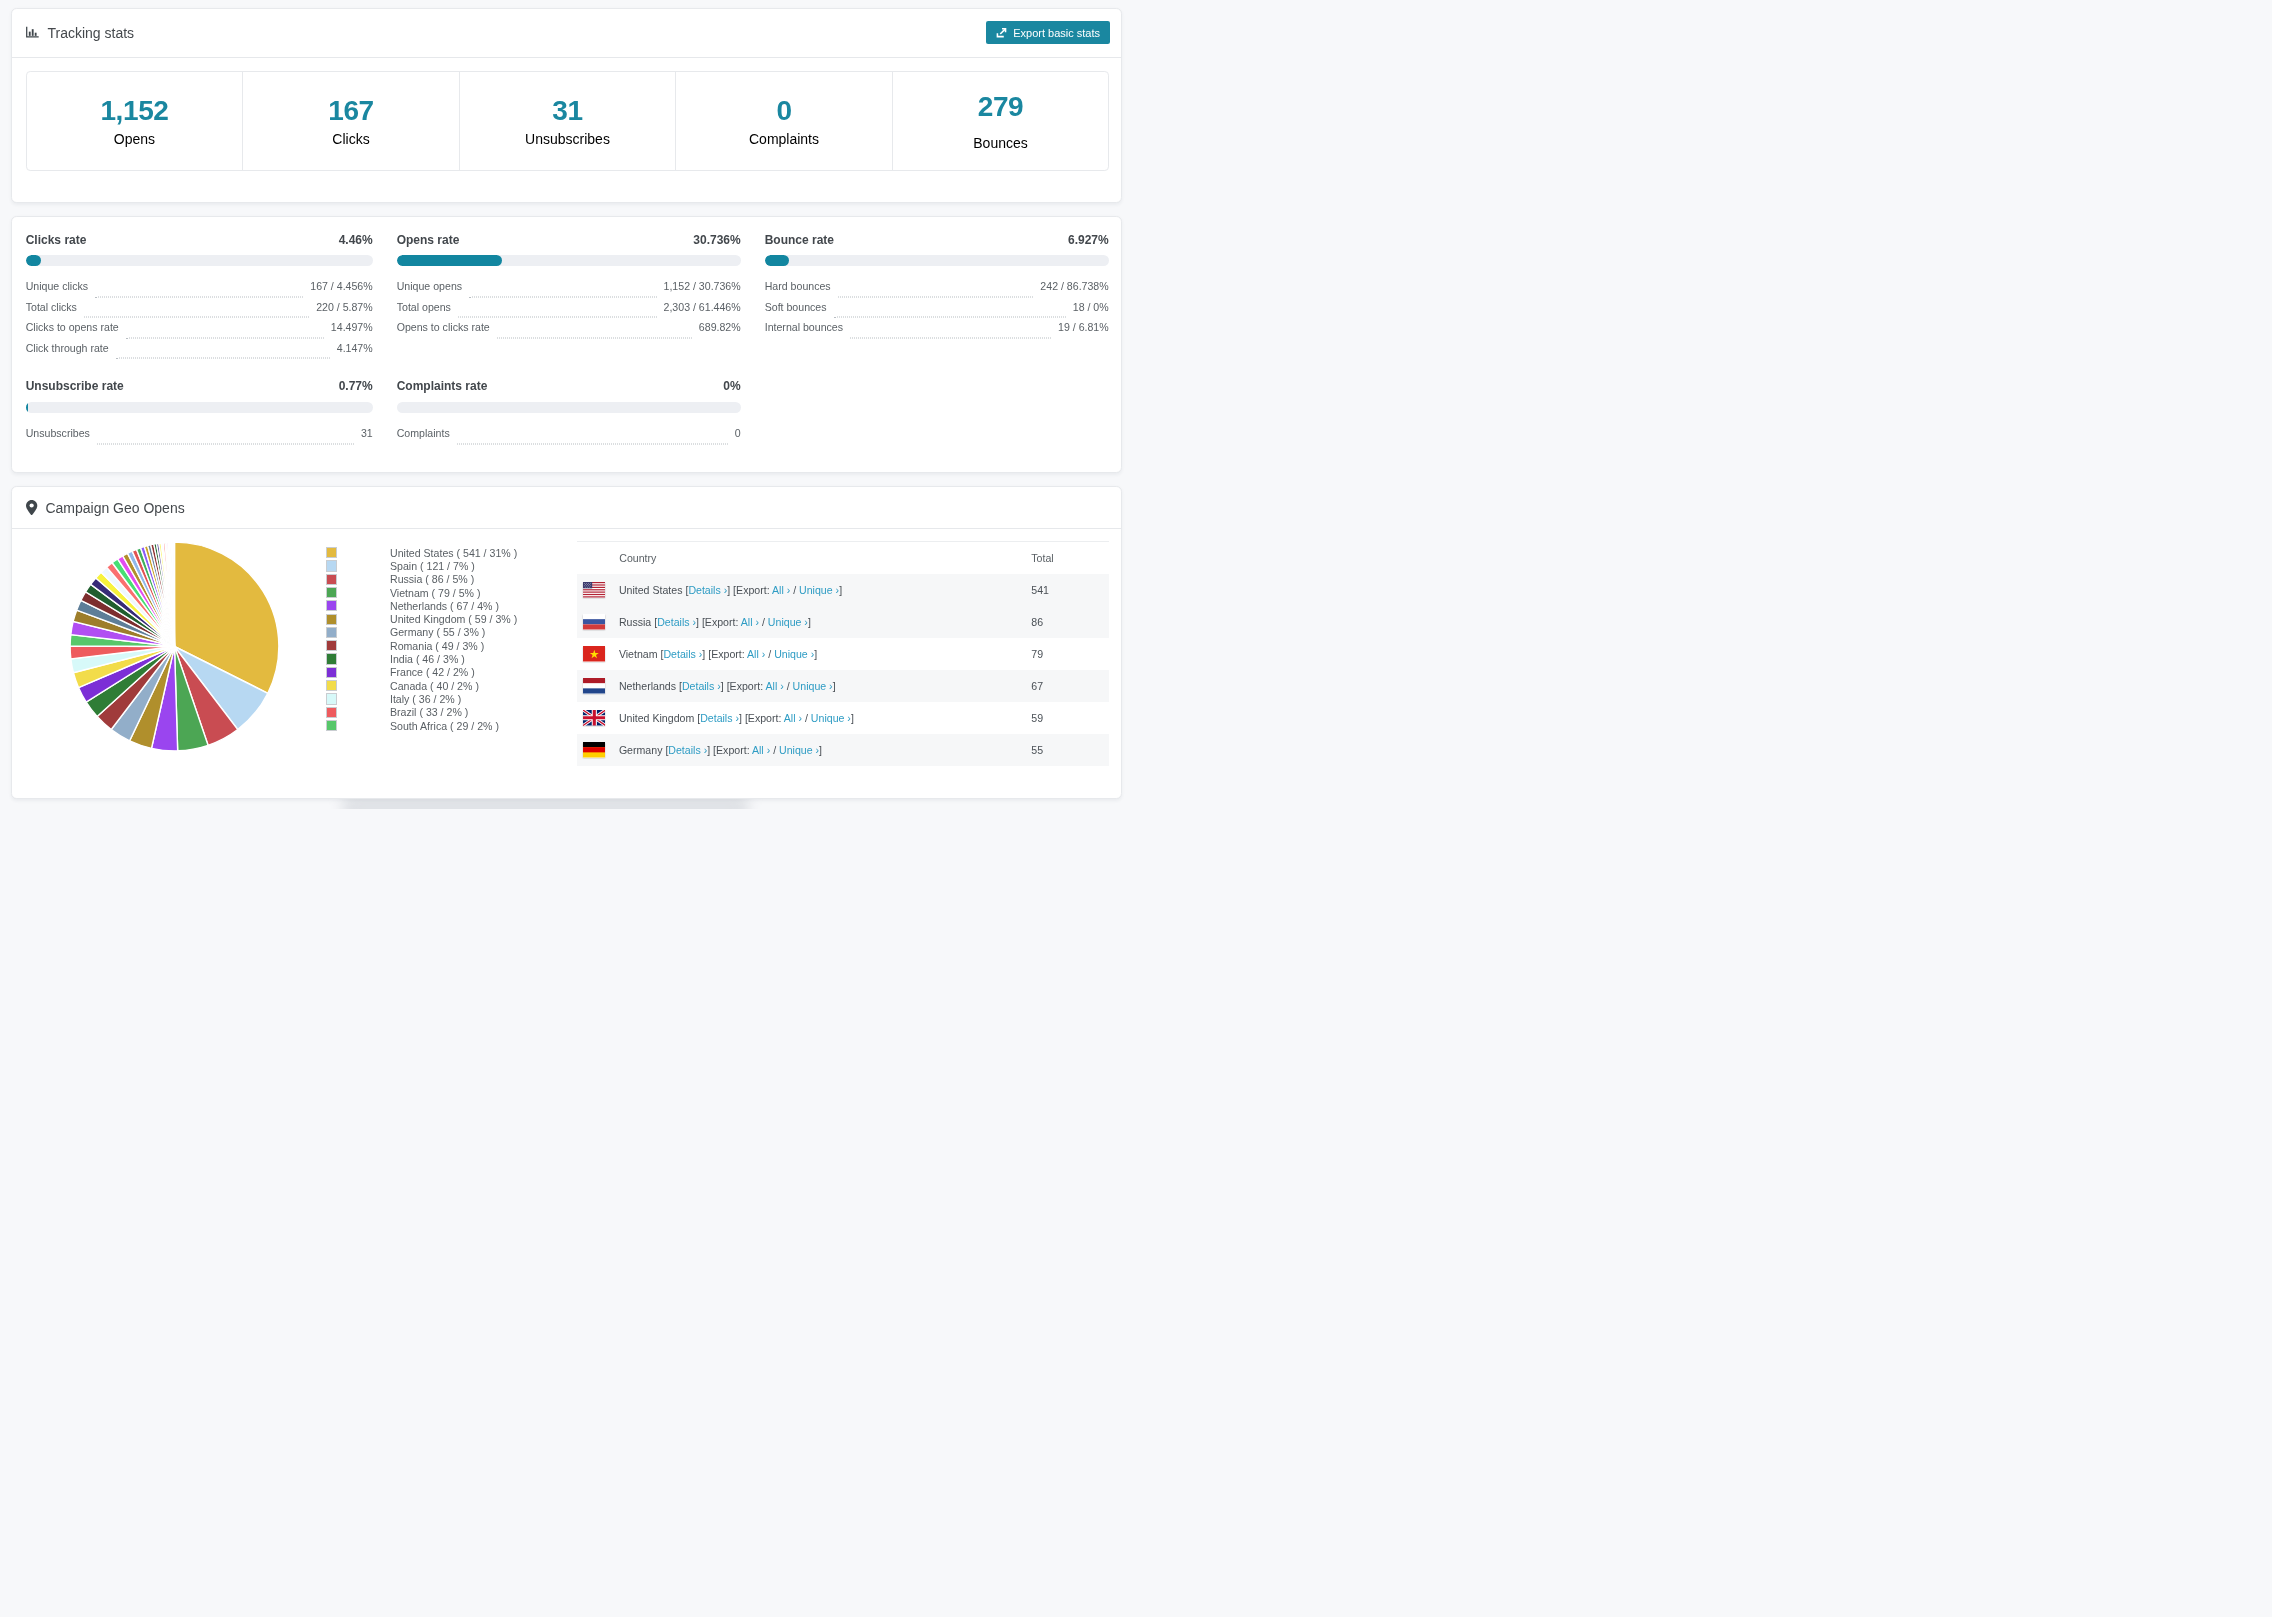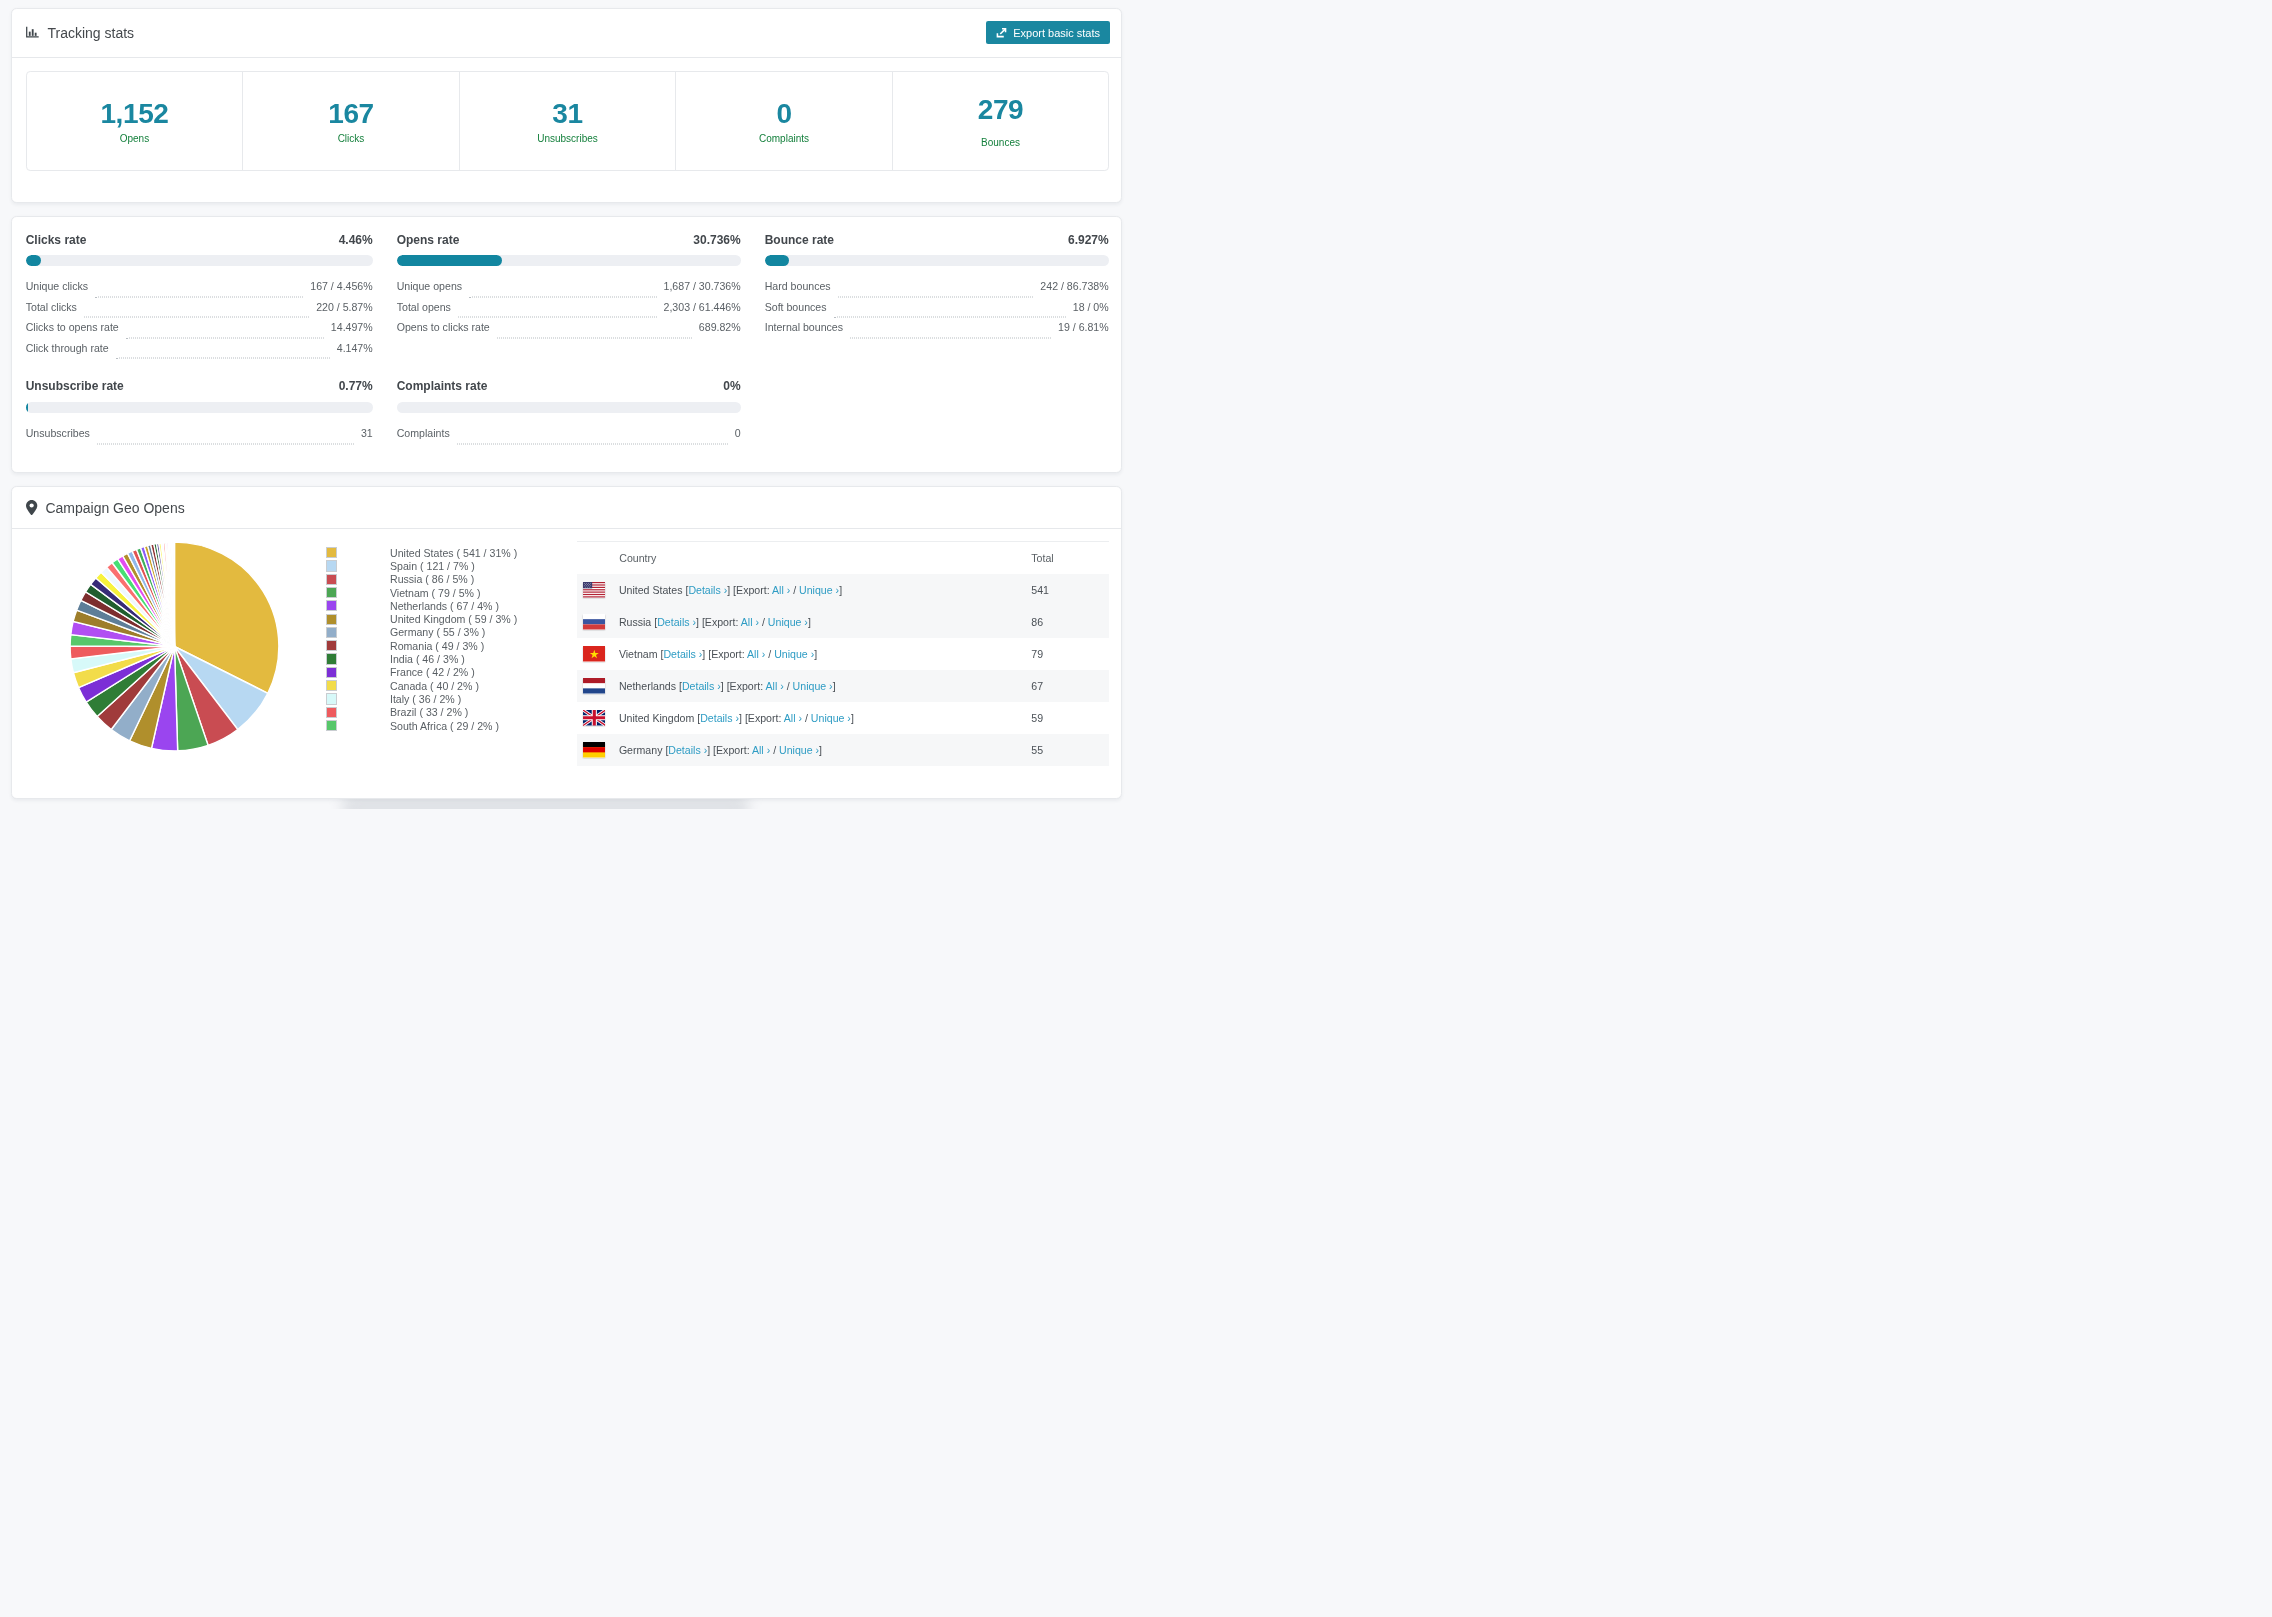--- a/index.html
+++ b/index.html
@@ -37,21 +37,21 @@
   }
 
   
   .stats-group{
     position:absolute;left:13.4px;right:12px;top:62px;height:98px;
     border:0.7px solid #e7e9ec;border-radius:4.2px;display:flex;background:#fff;justify-content:center;
   }
   .stat-box{flex:1;display:flex;flex-direction:column;align-items:center;justify-content:center;border-right:0.7px solid #e7e9ec;}
   .stat-box:last-child{border-right:none;gap:8px;}
   .stat-value{font-size:28px;font-weight:700;color:#1a87a0;letter-spacing:-0.4px;}
-  .stat-label{font-size:10px;color:#15803d;margin-top:3.5px;}
+  .stat-label{font-size:14px;color:#000000;margin-top:3.5px;}
 
   
   .rates-grid{
     position:absolute;top:15.5px;left:13.4px;right:13.4px;
     display:grid;grid-template-columns:347px 344px 344px;
     column-gap:24px;row-gap:17px;
   }
   .rate-head{display:flex;justify-content:space-between;align-items:baseline;margin-bottom:8.5px;}
   .rate-title,.rate-pct{font-size:12px;font-weight:700;color:#42474c;text-align:right;}
   .track{height:11.3px;background:#edeff3;border-radius:5.6px;margin-bottom:14px;overflow:hidden;}
@@ -177,21 +177,21 @@
           <span class="rate-title">Opens rate</span>
           <span class="rate-pct">30.736%</span>
         </div>
         <div class="track">
             <div class="fill" style="width: 30.736%;"></div>
           </div>
         <div class="rate-rows">
             <div class="stat-row">
               <span class="sr-label">Unique opens</span>
               <span class="leader"></span>
-              <span class="sr-value">1,687 / 30.736%</span>
+              <span class="sr-value">1,152 / 30.736%</span>
             </div>
             <div class="stat-row">
               <span class="sr-label">Total opens</span>
               <span class="leader"></span>
               <span class="sr-value">2,303 / 61.446%</span>
             </div>
             <div class="stat-row">
               <span class="sr-label">Opens to clicks rate</span>
               <span class="leader"></span>
               <span class="sr-value">689.82%</span>

